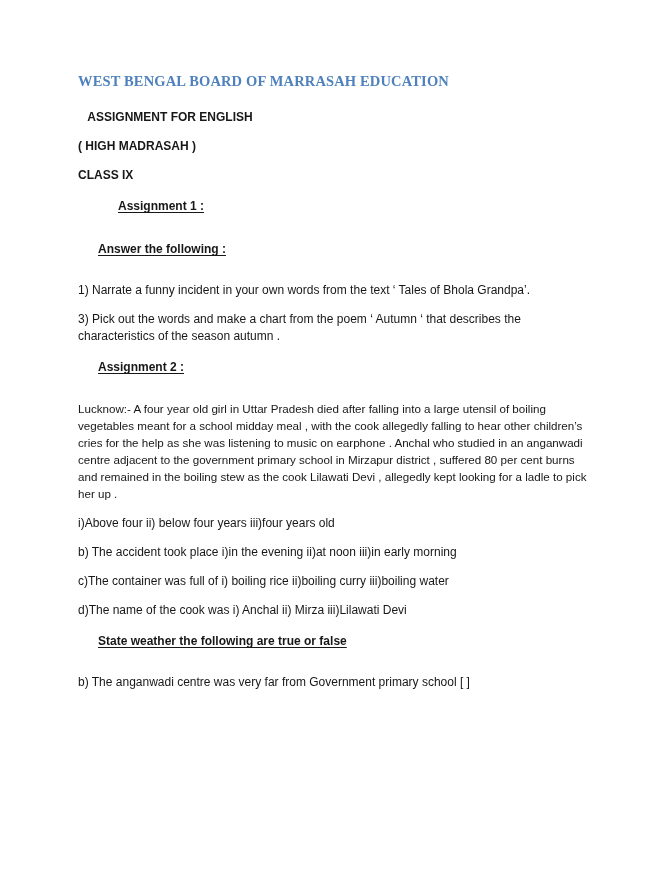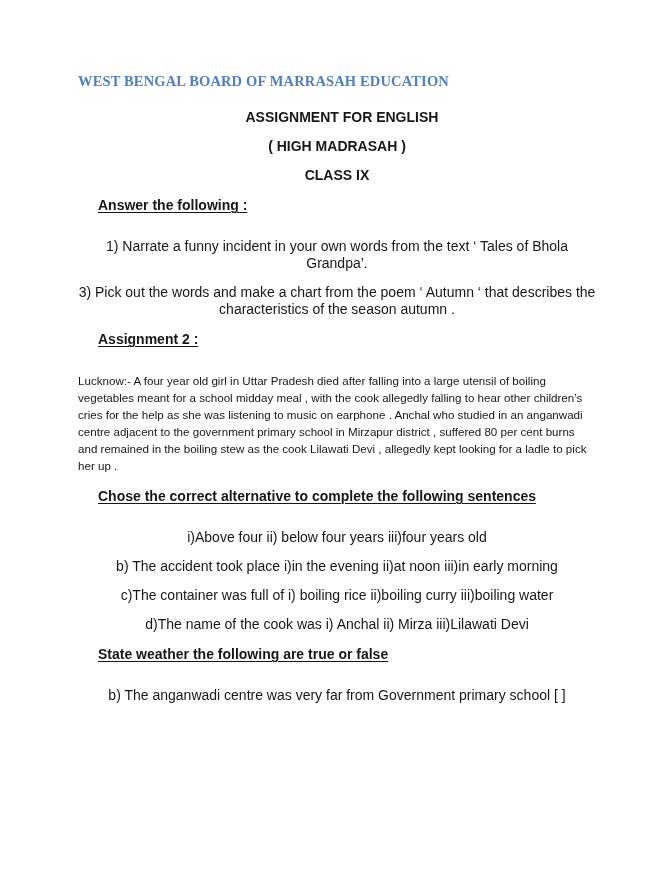--- a/index.html
+++ b/index.html
@@ -34,25 +34,25 @@
     font-weight: bold;
     font-size: 14.5px;
     letter-spacing: 0.15px;
     color: #4f81bd;
     margin: 0 0 19px 0;
     line-height: 1.25;
     white-space: pre;
   }
   .para {
     margin: 0 0 12px 0;
-    font-size: 14px;
+    font-size: 12px;
     line-height: 17px;
     color: #171717;
     white-space: pre-wrap;
-    text-align: center;
+    text-align: left;
   }
   .para.bold {
     font-weight: bold;
   }
   .para.underline {
     display: inline-block;
     text-decoration: underline;
     text-underline-offset: 2px;
     text-decoration-thickness: 1px;
     margin-left: 20px;
@@ -85,40 +85,40 @@
   <div class="content">
 
     <div class="doc-title">WEST BENGAL BOARD OF MARRASAH EDUCATION</div>
 
     <div class="para bold lead-space"> ASSIGNMENT FOR ENGLISH</div>
 
     <div class="para bold">( HIGH MADRASAH )</div>
 
     <div class="para bold">CLASS IX</div>
 
+    <div class="para-wrap">
+      <span class="para bold underline indent-tab">Assignment 1 :</span>
+    </div>
 
     <div class="para-wrap">
       <span class="para bold underline">Answer the following :</span>
     </div>
 
     <div class="para">1) Narrate a funny incident in your own words from the text ‘ Tales of Bhola Grandpa’.</div>
 
 
     <div class="para">3) Pick out the words and make a chart from the poem ‘ Autumn ‘ that describes the characteristics of the season autumn .</div>
 
     <div class="para-wrap">
       <span class="para bold underline">Assignment 2 :</span>
     </div>
 
 
     <div class="passage">Lucknow:- A four year old girl in Uttar Pradesh died after falling into a large utensil of boiling vegetables meant for a school midday meal , with the cook allegedly falling to hear other children’s cries for the help as she was listening to music on earphone . Anchal who studied in an anganwadi centre adjacent to the government primary school in Mirzapur district , suffered 80 per cent burns and remained in the boiling stew as the cook Lilawati Devi , allegedly kept looking for a ladle to pick her up .</div>
 
-    <div class="para-wrap">
-      <span class="para bold underline">Chose the correct alternative to complete the following sentences</span>
-    </div>
 
 
     <div class="para">i)Above four ii) below four years iii)four years old</div>
 
     <div class="para">b) The accident took place i)in the evening ii)at noon iii)in early morning</div>
 
     <div class="para">c)The container was full of i) boiling rice ii)boiling curry iii)boiling water</div>
 
     <div class="para">d)The name of the cook was i) Anchal ii) Mirza iii)Lilawati Devi</div>
 

